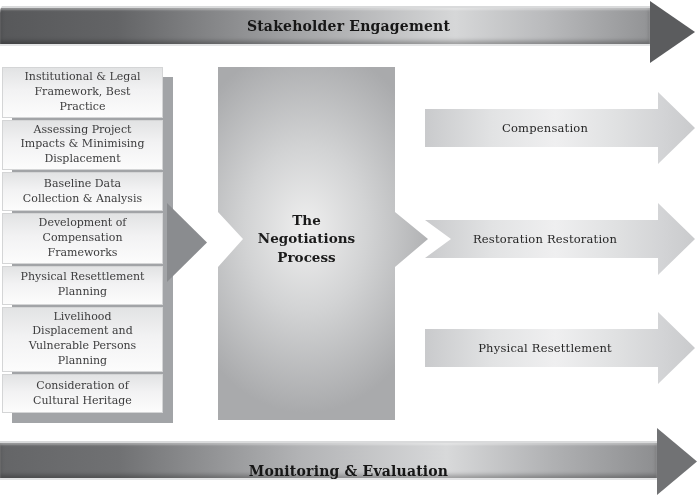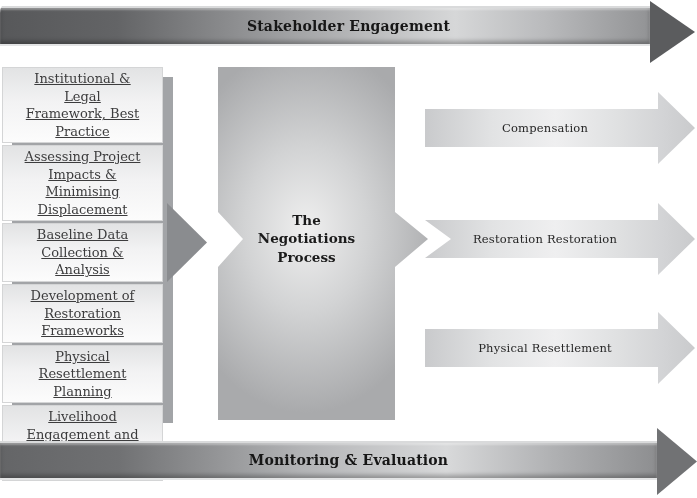--- a/index.html
+++ b/index.html
@@ -23,37 +23,36 @@
     background:linear-gradient(90deg,#646567 0%,#707173 18%,#b3b4b6 46%,#d8d9da 68%,#b0b1b3 84%,#8d8e90 100%);
   }
   .banner-head{position:absolute;clip-path:polygon(0 0,100% 50%,0 100%);}
   .banner-head.top{left:650px;top:1px;width:45px;height:62px;background:#5b5c5e;}
   .banner-head.bottom{left:657px;top:428px;width:40px;height:67px;background:#717274;}
   .banner-label{
     position:absolute;left:0;width:697px;text-align:center;
     font-weight:bold;font-size:14px;letter-spacing:0.2px;color:#161616;
   }
   .banner-label.top{top:8px;line-height:36px;}
-  .banner-label.bottom{top:443px;line-height:35px;}
+  .banner-label.bottom{top:454px;line-height:35px;}
   
   .stack-shadow{
     position:absolute;left:12px;top:77px;width:161px;height:346px;
     background:#a2a4a7;filter:blur(0.6px);
   }
   .stack{
     position:absolute;left:2px;top:67px;width:161px;height:346px;
     display:flex;flex-direction:column;gap:2px;
   }
   .stack-box{
     flex:1;box-sizing:border-box;border:1px solid #d4d5d6;
     background:linear-gradient(180deg,#e2e3e4 0%,#f2f2f3 45%,#fcfcfc 100%);
     display:flex;align-items:center;justify-content:center;text-align:center;
-    font-size:13px;line-height:1.35;color:#3c3c3d;white-space:pre-line;
+    font-size:11px;line-height:1.35;color:#3c3c3d;white-space:pre-line;
     padding:2px 15px;
-    text-decoration:underline;
   }
   
   .left-arrow{
     position:absolute;left:167px;top:203px;width:40px;height:79px;
     background:#8a8c8f;clip-path:polygon(0 0,100% 50%,0 100%);
   }
   
   .center-box{
     position:absolute;left:218px;top:67px;width:210px;height:353px;
     background:radial-gradient(ellipse 65% 52% at 42% 46%,#efefef 0%,#d2d3d4 45%,#a9aaac 100%);
@@ -93,25 +92,27 @@
   <div class="stack-shadow"></div>
   <div class="stack">
     <div class="stack-box">Institutional &amp; Legal
 Framework, Best Practice</div>
     <div class="stack-box">Assessing Project
 Impacts &amp; Minimising
 Displacement</div>
     <div class="stack-box">Baseline Data
 Collection &amp; Analysis</div>
     <div class="stack-box">Development of
-Restoration Frameworks</div>
+Compensation Frameworks</div>
     <div class="stack-box">Physical Resettlement
 Planning</div>
-    <div class="stack-box">Livelihood Engagement and
+    <div class="stack-box">Livelihood Displacement and
 Vulnerable Persons Planning</div>
+    <div class="stack-box">Consideration of
+Cultural Heritage</div>
   </div>
 
   <div class="left-arrow"></div>
 
   <div class="center-box">
     <div class="center-label">The
 Negotiations
 Process</div>
   </div>
 

